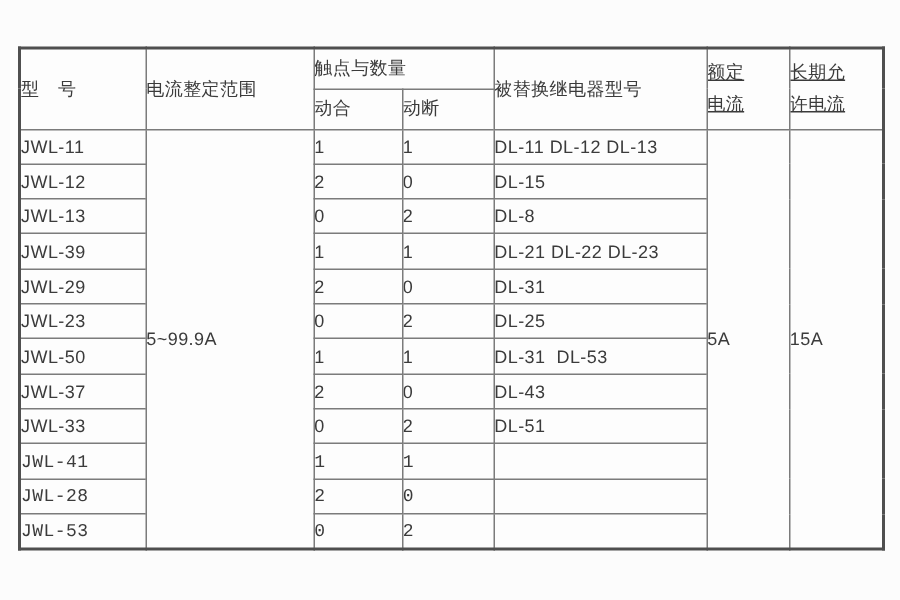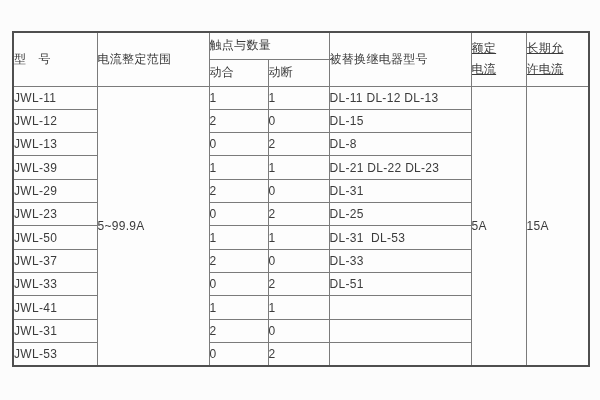--- a/index.html
+++ b/index.html
@@ -47,21 +47,21 @@
   tbody tr { height: 23px; }
   th.two-line {
     white-space: pre-line;
     line-height: 1.75;
     text-decoration: underline;
   }
   td.model-cell { font-size: 11.5px; }
   td.replaced-cell { font-size: 11.5px; white-space: pre; }
   td.num-cell { font-size: 11.5px; }
   tr.serif-row td {
-    font-family: Liberation Sans, sans-serif;
+    font-family: Liberation Mono, monospace;
   }
   td.merged-cell { font-size: 11.5px; }
 </style>
 </head>
 <body>
 
 <div class="canvas">
   <table class="spec">
     <colgroup>
       <col style="width:84px">
@@ -131,36 +131,36 @@
         <tr>
           <td class="model-cell">JWL-50</td>
           <td class="num-cell">1</td>
           <td class="num-cell">1</td>
           <td class="replaced-cell">DL-31  DL-53</td>
         </tr>
         <tr>
           <td class="model-cell">JWL-37</td>
           <td class="num-cell">2</td>
           <td class="num-cell">0</td>
-          <td class="replaced-cell">DL-33</td>
+          <td class="replaced-cell">DL-43</td>
         </tr>
         <tr>
           <td class="model-cell">JWL-33</td>
           <td class="num-cell">0</td>
           <td class="num-cell">2</td>
           <td class="replaced-cell">DL-51</td>
         </tr>
         <tr class="serif-row">
           <td class="model-cell">JWL-41</td>
           <td class="num-cell">1</td>
           <td class="num-cell">1</td>
           <td class="replaced-cell"></td>
         </tr>
         <tr class="serif-row">
-          <td class="model-cell">JWL-31</td>
+          <td class="model-cell">JWL-28</td>
           <td class="num-cell">2</td>
           <td class="num-cell">0</td>
           <td class="replaced-cell"></td>
         </tr>
         <tr class="serif-row">
           <td class="model-cell">JWL-53</td>
           <td class="num-cell">0</td>
           <td class="num-cell">2</td>
           <td class="replaced-cell"></td>
         </tr>

